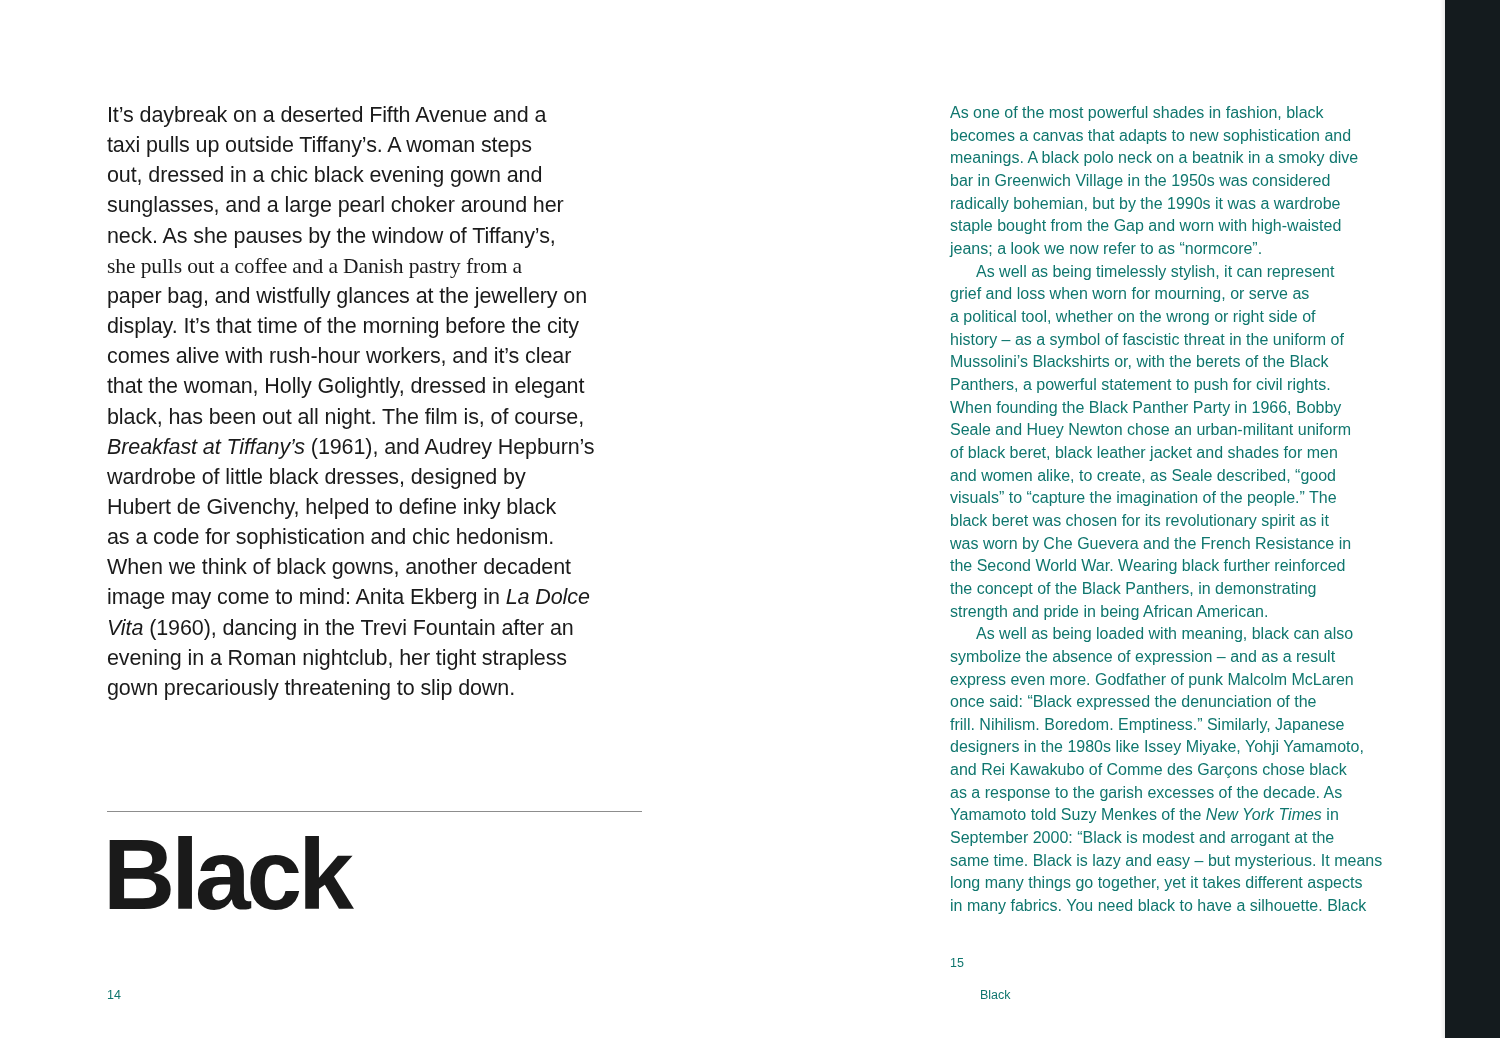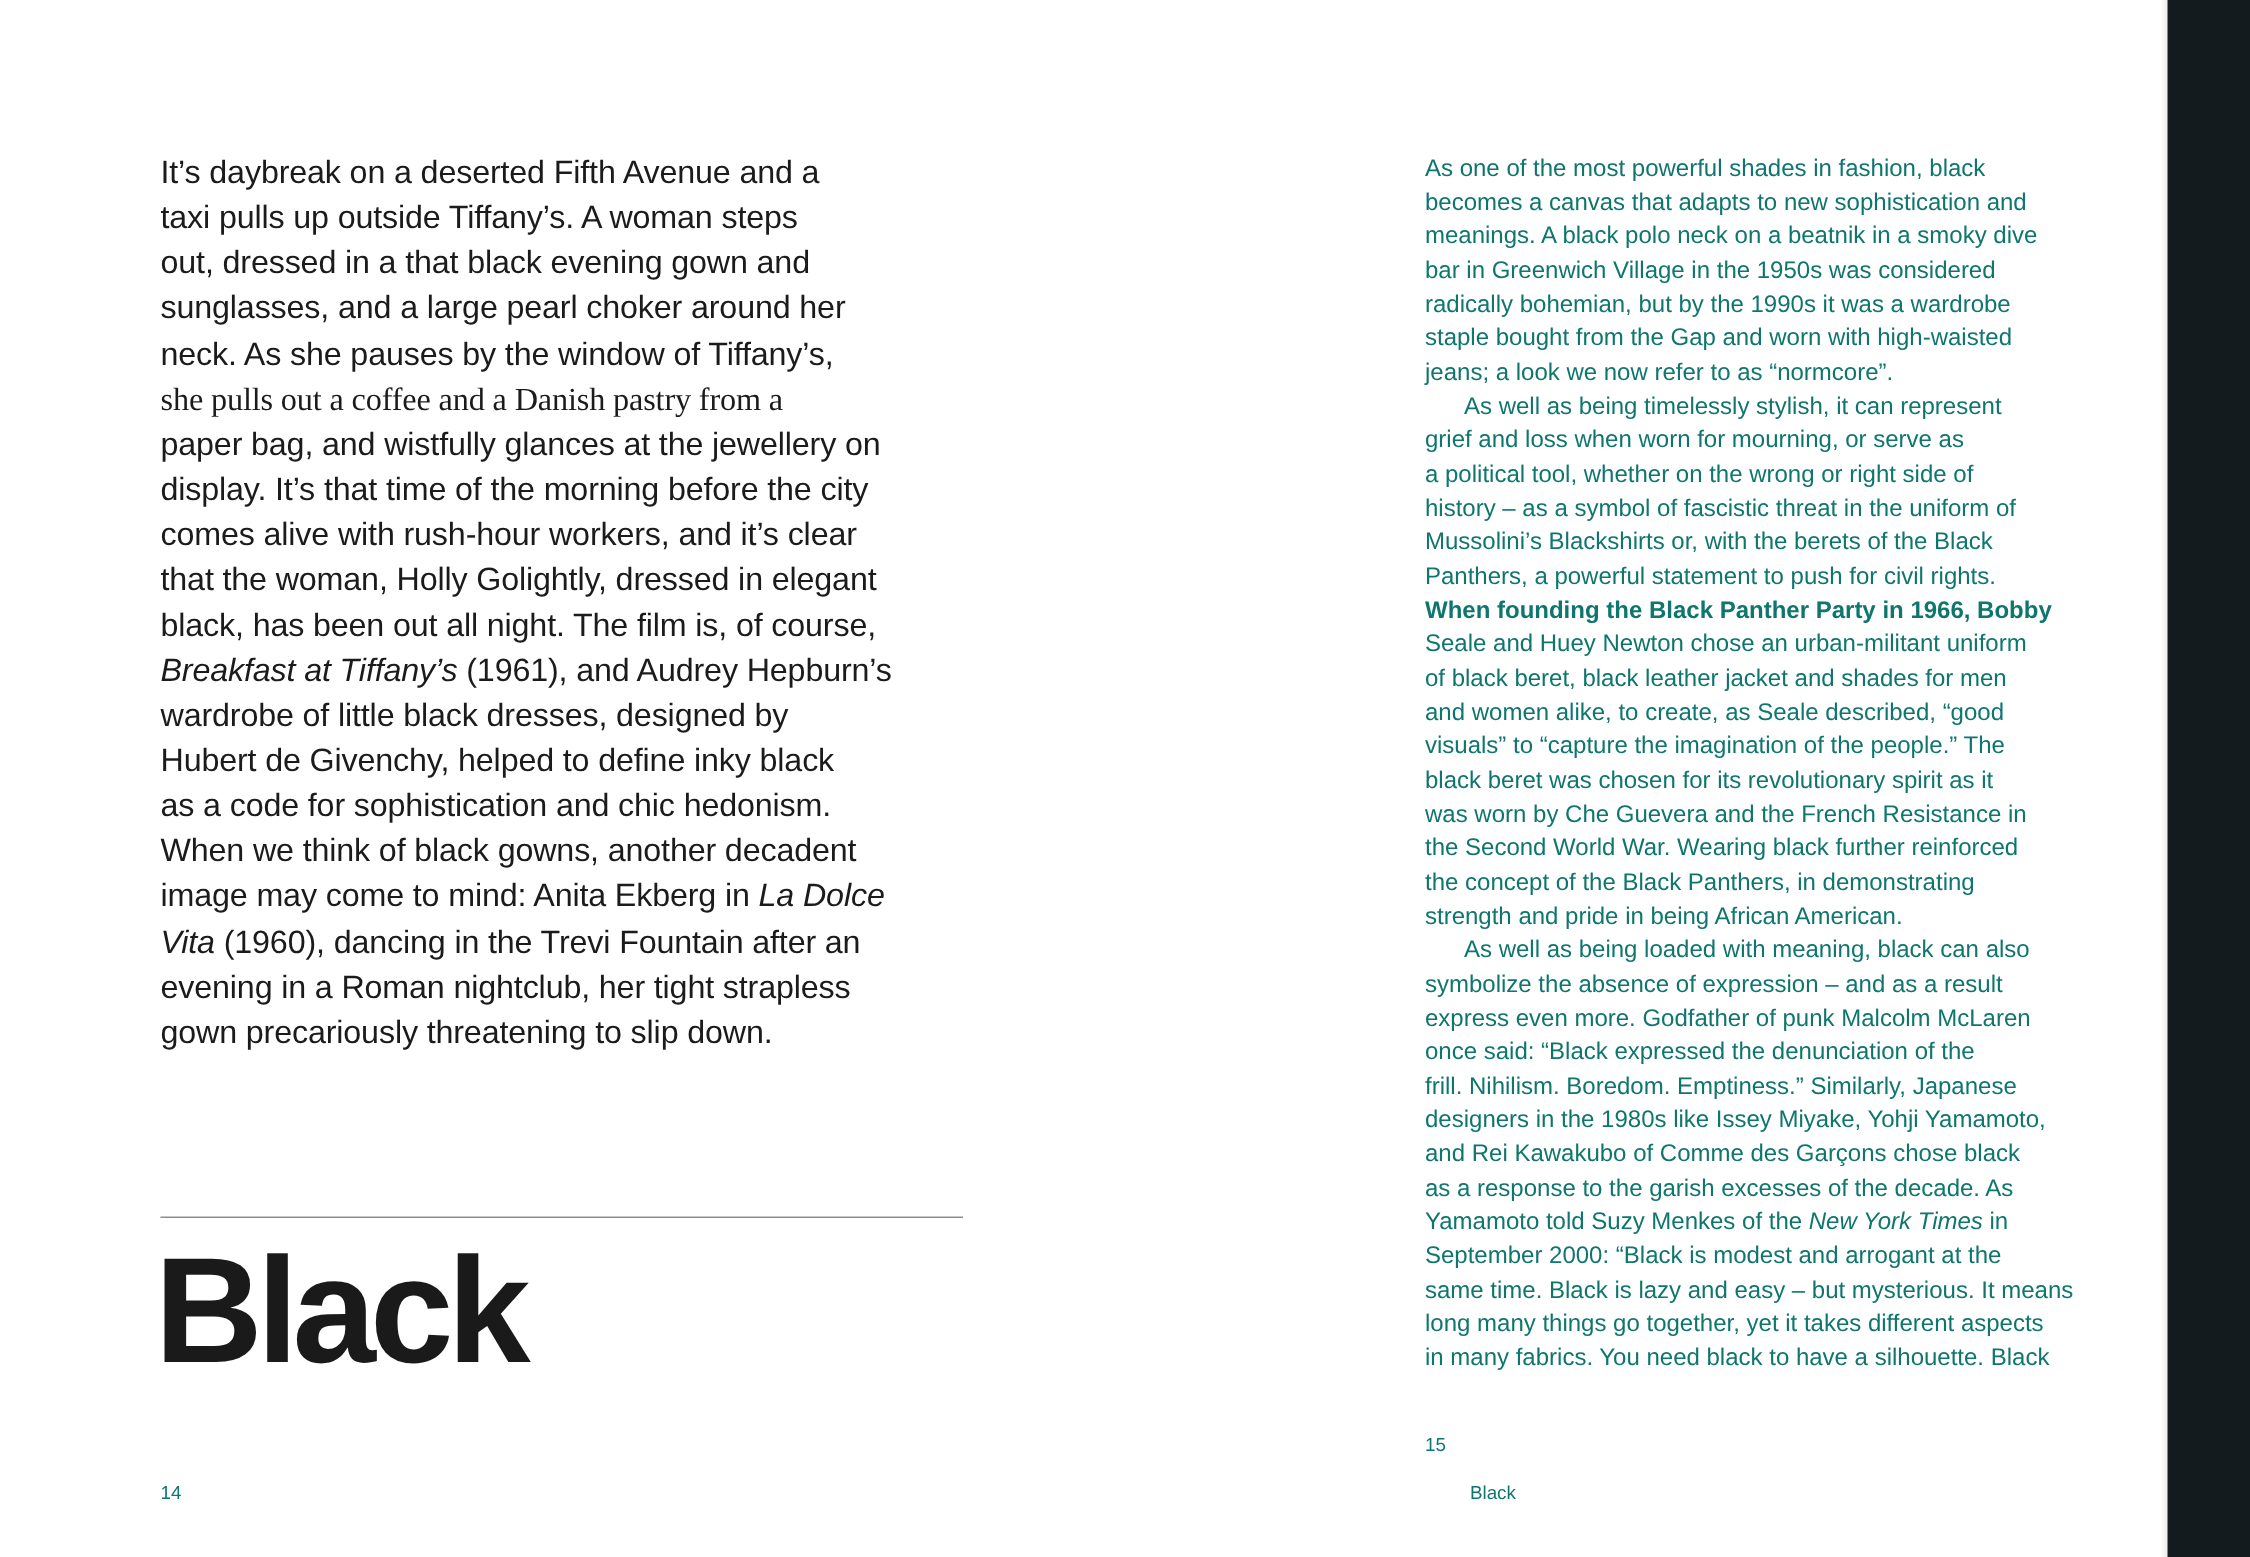--- a/index.html
+++ b/index.html
@@ -26,21 +26,21 @@
   .folio { position: absolute; font-size: 12.5px; color: #0f766e; }
   em { font-style: italic; }
 </style>
 </head>
 <body>
 
 <div class="spread">
   <div class="intro" id="intro">
       <div class="ln" style="top: 0px;"><span>It’s daybreak on a deserted Fifth Avenue and a</span></div>
       <div class="ln" style="top: 30.15px;"><span>taxi pulls up outside Tiffany’s. A woman steps</span></div>
-      <div class="ln" style="top: 60.3px;"><span>out, dressed in a that black evening gown and</span></div>
+      <div class="ln" style="top: 60.3px;"><span>out, dressed in a chic black evening gown and</span></div>
       <div class="ln" style="top: 90.45px;"><span>sunglasses, and a large pearl choker around her</span></div>
       <div class="ln" style="top: 120.6px;"><span>neck. As she pauses by the window of Tiffany’s,</span></div>
       <div class="ln" style="top: 150.75px; font-family: Liberation Serif, serif;"><span>she pulls out a coffee and a Danish pastry from a</span></div>
       <div class="ln" style="top: 180.9px;"><span>paper bag, and wistfully glances at the jewellery on</span></div>
       <div class="ln" style="top: 211.05px;"><span>display. It’s that time of the morning before the city</span></div>
       <div class="ln" style="top: 241.2px;"><span>comes alive with rush-hour workers, and it’s clear</span></div>
       <div class="ln" style="top: 271.35px;"><span>that the woman, Holly Golightly, dressed in elegant</span></div>
       <div class="ln" style="top: 301.5px;"><span>black, has been out all night. The film is, of course,</span></div>
       <div class="ln" style="top: 331.65px;"><em>Breakfast at Tiffany’s</em><span> (1961), and Audrey Hepburn’s</span></div>
       <div class="ln" style="top: 361.8px;"><span>wardrobe of little black dresses, designed by</span></div>
@@ -64,21 +64,21 @@
       <div class="ln" style="top: 67.98px;"><span>bar in Greenwich Village in the 1950s was considered</span></div>
       <div class="ln" style="top: 90.64px;"><span>radically bohemian, but by the 1990s it was a wardrobe</span></div>
       <div class="ln" style="top: 113.3px;"><span>staple bought from the Gap and worn with high-waisted</span></div>
       <div class="ln" style="top: 135.96px;"><span>jeans; a look we now refer to as “normcore”.</span></div>
       <div class="ln indent" style="top: 158.62px;"><span>As well as being timelessly stylish, it can represent</span></div>
       <div class="ln" style="top: 181.28px;"><span>grief and loss when worn for mourning, or serve as</span></div>
       <div class="ln" style="top: 203.94px;"><span>a political tool, whether on the wrong or right side of</span></div>
       <div class="ln" style="top: 226.6px;"><span>history – as a symbol of fascistic threat in the uniform of</span></div>
       <div class="ln" style="top: 249.26px;"><span>Mussolini’s Blackshirts or, with the berets of the Black</span></div>
       <div class="ln" style="top: 271.92px;"><span>Panthers, a powerful statement to push for civil rights.</span></div>
-      <div class="ln" style="top: 294.58px; font-weight: bold;"><span>When founding the Black Panther Party in 1966, Bobby</span></div>
+      <div class="ln" style="top: 294.58px;"><span>When founding the Black Panther Party in 1966, Bobby</span></div>
       <div class="ln" style="top: 317.24px;"><span>Seale and Huey Newton chose an urban-militant uniform</span></div>
       <div class="ln" style="top: 339.9px;"><span>of black beret, black leather jacket and shades for men</span></div>
       <div class="ln" style="top: 362.56px;"><span>and women alike, to create, as Seale described, “good</span></div>
       <div class="ln" style="top: 385.22px;"><span>visuals” to “capture the imagination of the people.” The</span></div>
       <div class="ln" style="top: 407.88px;"><span>black beret was chosen for its revolutionary spirit as it</span></div>
       <div class="ln" style="top: 430.54px;"><span>was worn by Che Guevera and the French Resistance in</span></div>
       <div class="ln" style="top: 453.2px;"><span>the Second World War. Wearing black further reinforced</span></div>
       <div class="ln" style="top: 475.86px;"><span>the concept of the Black Panthers, in demonstrating</span></div>
       <div class="ln" style="top: 498.52px;"><span>strength and pride in being African American.</span></div>
       <div class="ln indent" style="top: 521.18px;"><span>As well as being loaded with meaning, black can also</span></div>

